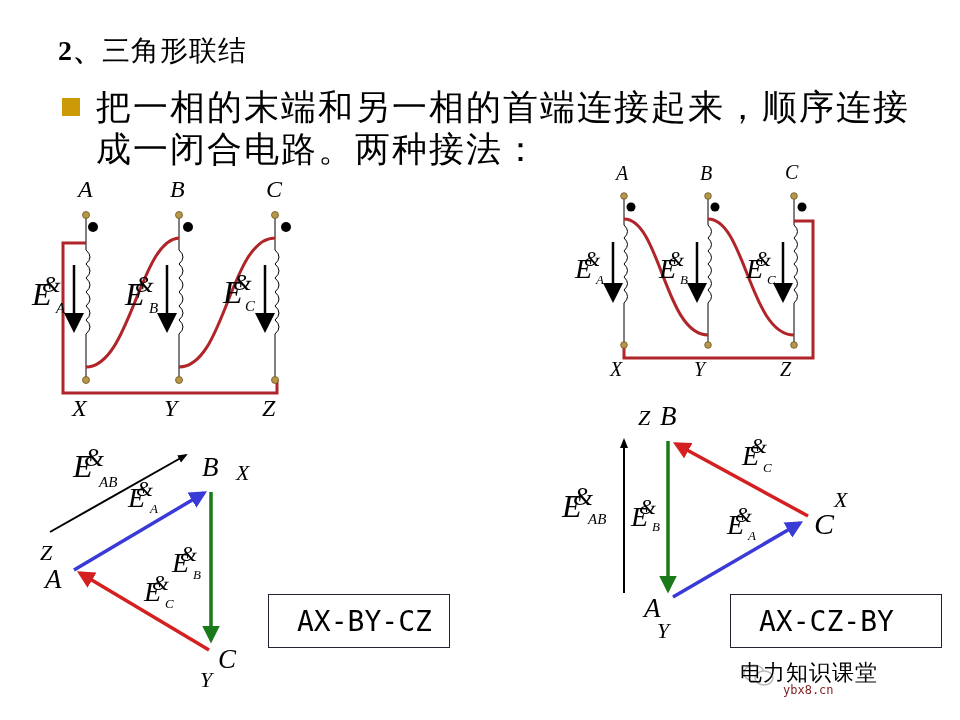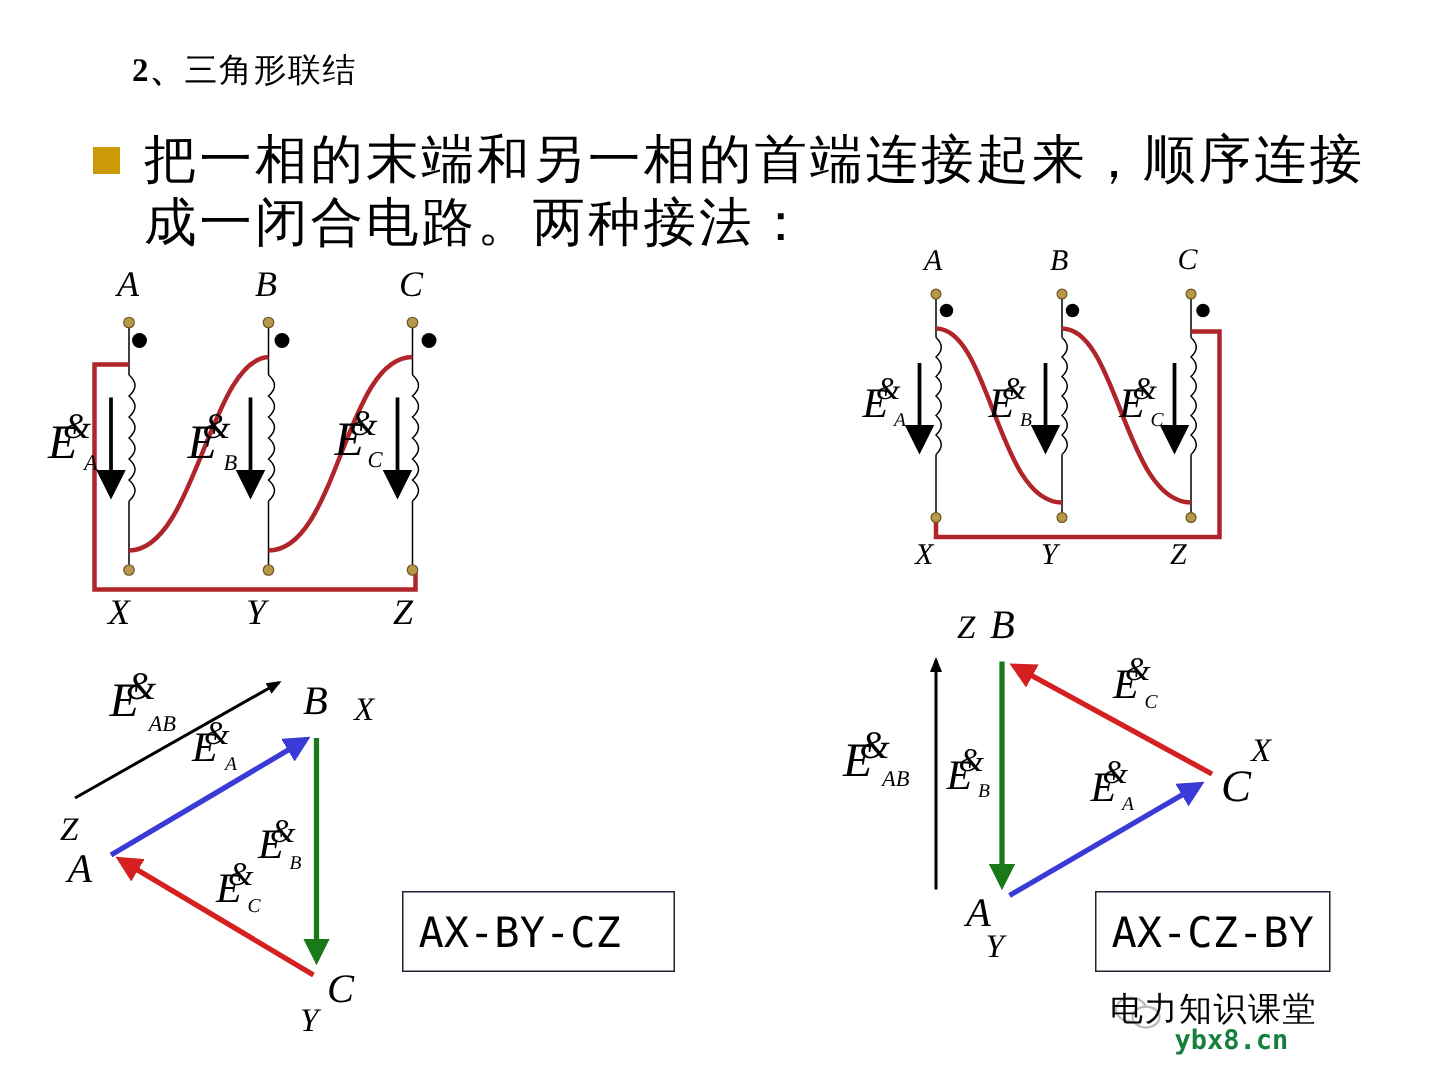--- a/index.html
+++ b/index.html
@@ -1,32 +1,32 @@
 <!DOCTYPE html>
 <html><head>
 <meta charset="utf-8">
 <style>
   html, body { margin: 0; padding: 0; background: #ffffff; }
   body { width: 960px; height: 720px; position: relative; overflow: hidden;
          font-family: "DejaVu Serif", "Liberation Serif", serif; color: #000; }
-  .title { position: absolute; left: 58px; top: 32px; font-size: 22px; font-weight: normal;
-           font-family: "DejaVu Serif", serif; letter-spacing: 1px; margin-left: 30px; }
+  .title { position: absolute; left: 58px; top: 32px; font-size: 28px; font-weight: normal;
+           font-family: "DejaVu Serif", serif; letter-spacing: 1px; }
   .title .num { font-family: "Liberation Serif", serif; font-weight: bold; }
   .bullet { position: absolute; left: 62px; top: 98px; width: 18px; height: 18px; background: #cc9a06; }
   .bullet-text { position: absolute; left: 96px; top: 86px; width: 820px; font-size: 35px; line-height: 42px;
                  letter-spacing: 2px; font-family: "DejaVu Serif", serif; }
   svg { position: absolute; left: 0; top: 0; }
   .lbl { font-family: "Liberation Serif", serif; font-style: italic; }
   .seq-box { position: absolute; border: 1.5px solid #223; background: #fff;
              font-family: "DejaVu Sans Mono", "Liberation Mono", monospace; font-size: 28px;
-             display: flex; align-items: center; padding-left: 10px; box-sizing: border-box; }
+             display: flex; align-items: center; padding-left: 28px; box-sizing: border-box; }
   .watermark { position: absolute; left: 740px; top: 658px; font-size: 22px; color: #000000;
                font-family: "DejaVu Sans", sans-serif; letter-spacing: 1px; }
-  .watermark-url { position: absolute; left: 783px; top: 683px; font-size: 18px; color: #15803d;
-                   font-family: "DejaVu Sans Mono", monospace; font-weight: bold; }
+  .watermark-url { position: absolute; left: 783px; top: 683px; font-size: 12px; color: #7f1d1d;
+                   font-family: "DejaVu Sans Mono", monospace; font-weight: normal; }
   .wechat { position: absolute; left: 742px; top: 662px; width: 34px; height: 26px; }
 </style>
 </head>
 <body>
 
 <div class="title"><span class="num">2、</span><span>三角形联结</span></div>
 <div class="bullet"></div>
 <div class="bullet-text">把一相的末端和另一相的首端连接起来，顺序连接成一闭合电路。两种接法：</div>
 
 <svg width="960" height="720" viewBox="0 0 960 720">
@@ -236,20 +236,20 @@
     </g>
     <g>
       <text class="lbl" x="742" y="465" font-size="28">E</text>
       <text class="lbl" x="750" y="453" font-size="22">&amp;</text>
       <text class="lbl" x="763" y="472" font-size="13">C</text>
     </g>
   </g>
 </svg>
 
 <div class="seq-box" style="left:268px; top:594px; width:182px; height:54px;">AX-BY-CZ</div>
-<div class="seq-box" style="left:730px; top:594px; width:157px; height:54px;">AX-CZ-BY</div>
+<div class="seq-box" style="left:730px; top:594px; width:212px; height:54px;text-align:right;">AX-CZ-BY</div>
 
 <svg class="wechat" viewBox="0 0 34 26">
   <ellipse cx="12" cy="11" rx="10" ry="8" fill="none" stroke="#bbb" stroke-width="1.5"></ellipse>
   <ellipse cx="22" cy="16" rx="9" ry="7" fill="#fff" stroke="#bbb" stroke-width="1.5"></ellipse>
 </svg>
 <div class="watermark">电力知识课堂</div>
 <div class="watermark-url">ybx8.cn</div>
 
 </body></html>

